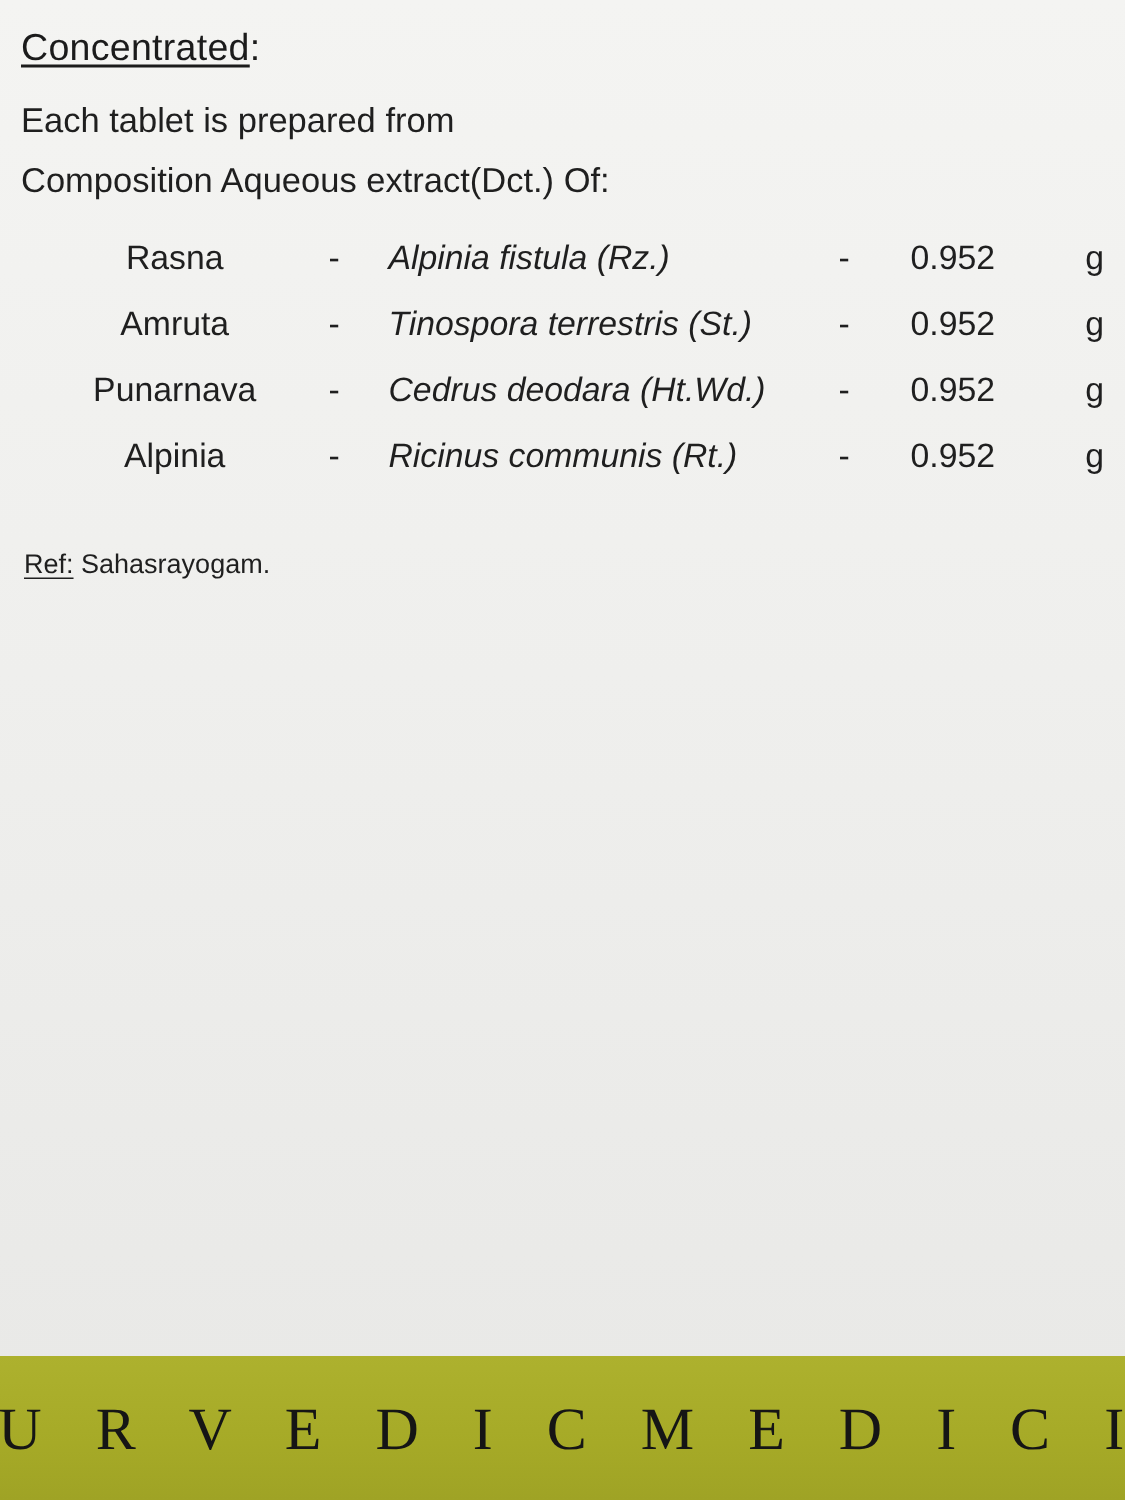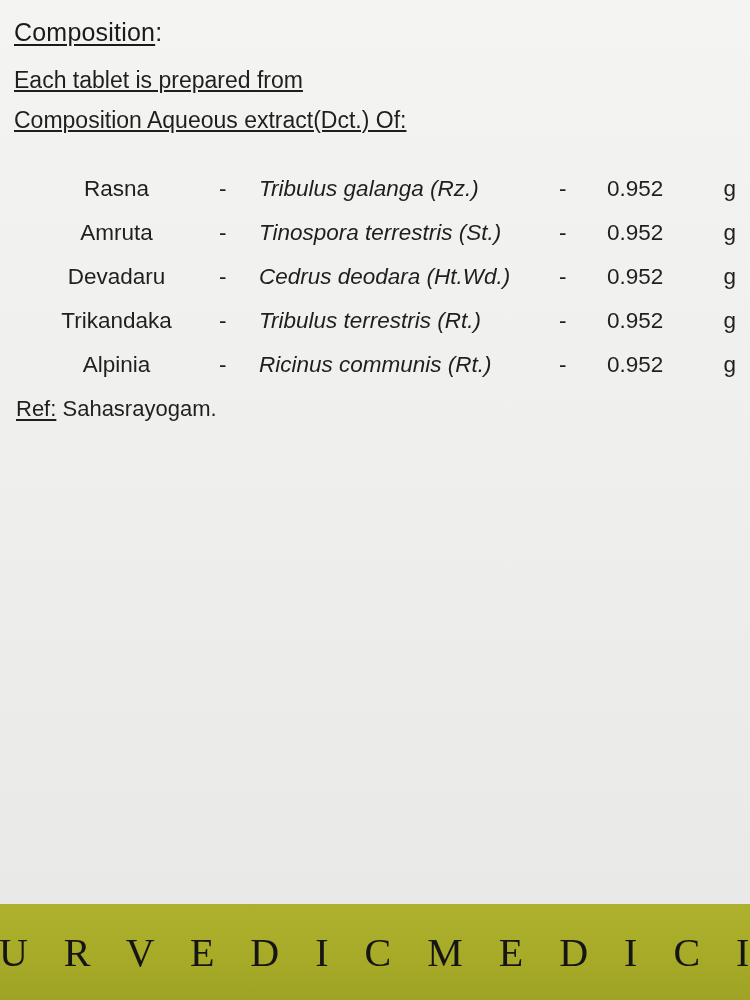--- a/index.html
+++ b/index.html
@@ -30,22 +30,21 @@
     margin-bottom: 14px;
   }
   .heading .underlined {
     text-decoration: underline;
     text-underline-offset: 3px;
   }
   .intro {
     font-size: 23px;
     color: #1f1f1f;
     line-height: 1.72;
-    margin-bottom: 27px;
-    text-decoration: underline;
+    margin-bottom: 10px;
   }
   .intro div {
     white-space: nowrap;
   }
   table.ingredients {
     border-collapse: collapse;
     width: 722px;
     margin-top: 8px;
   }
   table.ingredients td {
@@ -75,23 +74,23 @@
   td.qty {
     width: 95px;
     padding-right: 2px;
   }
   td.unit {
     width: 34px;
     text-align: right;
     padding-right: 4px;
   }
   .ref {
-    font-size: 22px;
+    font-size: 18px;
     color: #1f1f1f;
-    margin-top: 9px;
+    margin-top: 40px;
     padding-left: 2px;
   }
   .ref .ref-key {
     text-decoration: underline;
     text-underline-offset: 3px;
   }
   .footer-band {
     position: absolute;
     left: 0;
     bottom: 0;
@@ -112,57 +111,49 @@
     padding-left: 12px;
   }
 </style>
 </head>
 <body>
 
 <div class="label">
 
   <div class="content">
 
-    <div class="heading"><span class="underlined">Composition</span><span>:</span></div>
+    <div class="heading"><span class="underlined">Concentrated</span><span>:</span></div>
 
     <div class="intro">
       <div>Each tablet is prepared from</div>
       <div>Composition Aqueous extract(Dct.) Of:</div>
     </div>
 
     <table class="ingredients">
       <tbody>
         <tr>
           <td class="name">Rasna</td>
           <td class="dash1">-</td>
-          <td class="latin">Tribulus galanga (Rz.)</td>
+          <td class="latin">Alpinia fistula (Rz.)</td>
           <td class="dash2">-</td>
           <td class="qty">0.952</td>
           <td class="unit">g</td>
         </tr>
         <tr>
           <td class="name">Amruta</td>
           <td class="dash1">-</td>
           <td class="latin">Tinospora terrestris (St.)</td>
           <td class="dash2">-</td>
           <td class="qty">0.952</td>
           <td class="unit">g</td>
         </tr>
         <tr>
-          <td class="name">Devadaru</td>
+          <td class="name">Punarnava</td>
           <td class="dash1">-</td>
           <td class="latin">Cedrus deodara (Ht.Wd.)</td>
-          <td class="dash2">-</td>
-          <td class="qty">0.952</td>
-          <td class="unit">g</td>
-        </tr>
-        <tr>
-          <td class="name">Trikandaka</td>
-          <td class="dash1">-</td>
-          <td class="latin">Tribulus terrestris (Rt.)</td>
           <td class="dash2">-</td>
           <td class="qty">0.952</td>
           <td class="unit">g</td>
         </tr>
         <tr>
           <td class="name">Alpinia</td>
           <td class="dash1">-</td>
           <td class="latin">Ricinus communis (Rt.)</td>
           <td class="dash2">-</td>
           <td class="qty">0.952</td>

